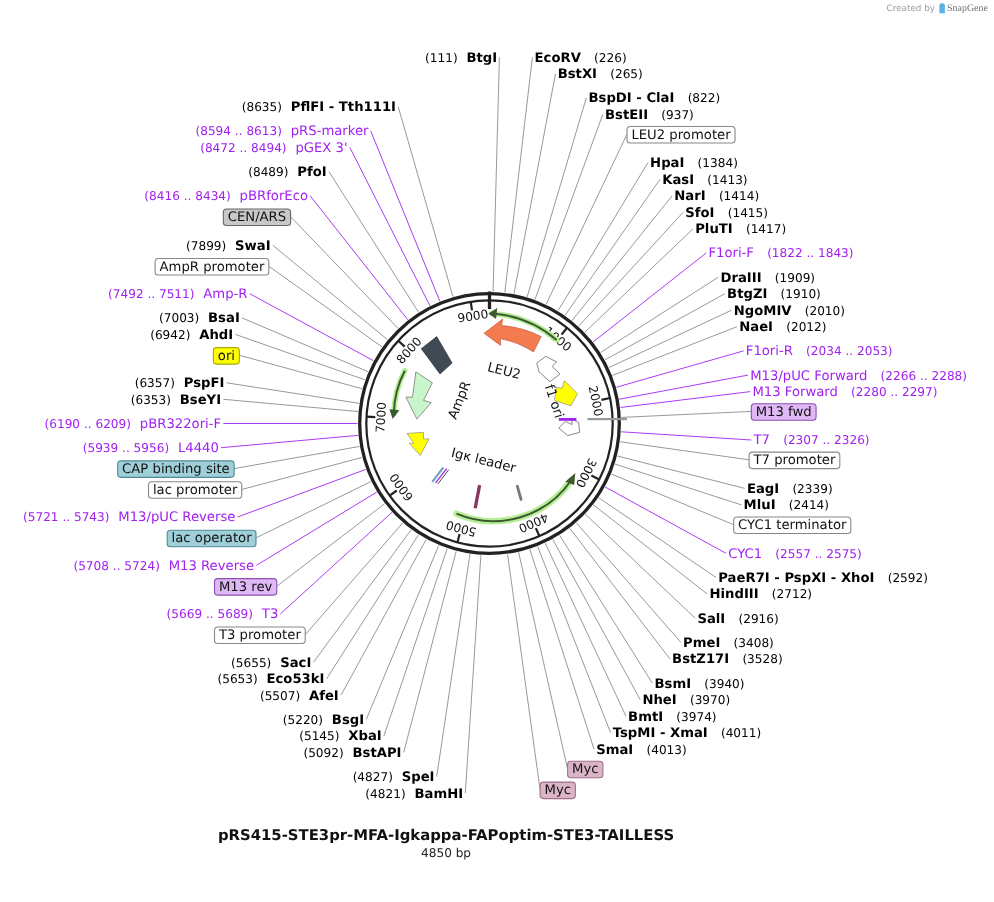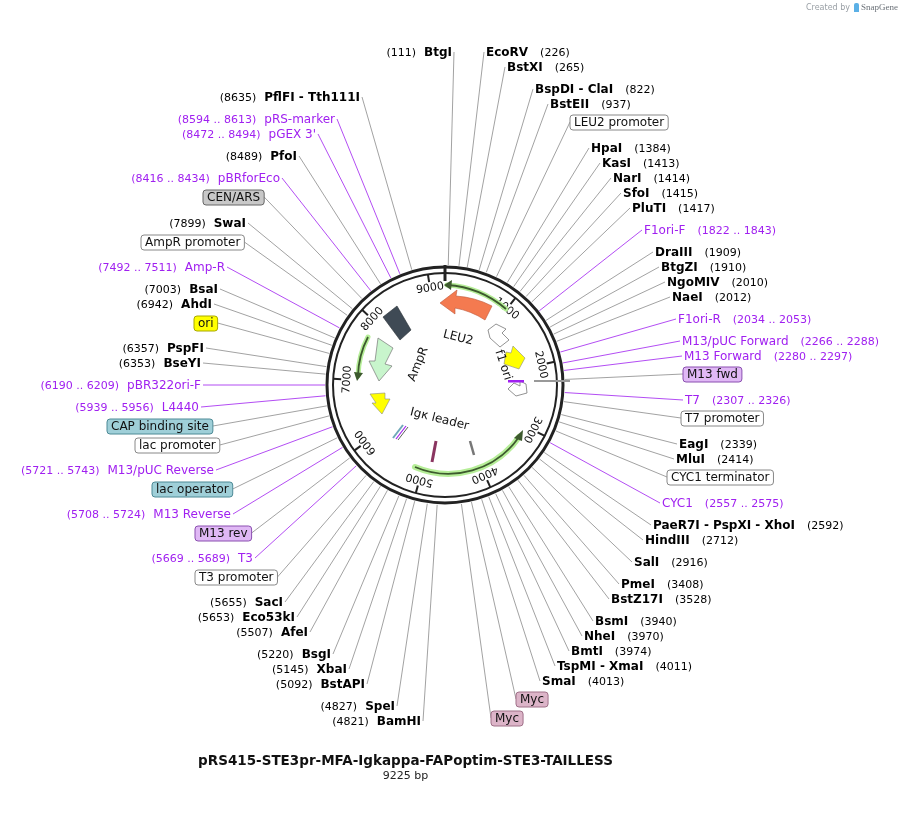--- a/index.html
+++ b/index.html
@@ -456,14 +456,14 @@
       </g>
       <g>
         <text font-size="12" fill="#000000" font-weight="bold" y="101" x="264.328125">PflFI  - Tth111I</text>
         <text font-size="11" fill="#000000" y="101" x="219.75">(8635)</text>
       </g>
     </g>
 </svg>
 
 <div class="title-block">
   <div class="title">pRS415-STE3pr-MFA-Igkappa-FAPoptim-STE3-TAILLESS</div>
-  <div class="subtitle">9225 bp</div>
+  <div class="subtitle">4850 bp</div>
 </div>
 
 </body></html>

